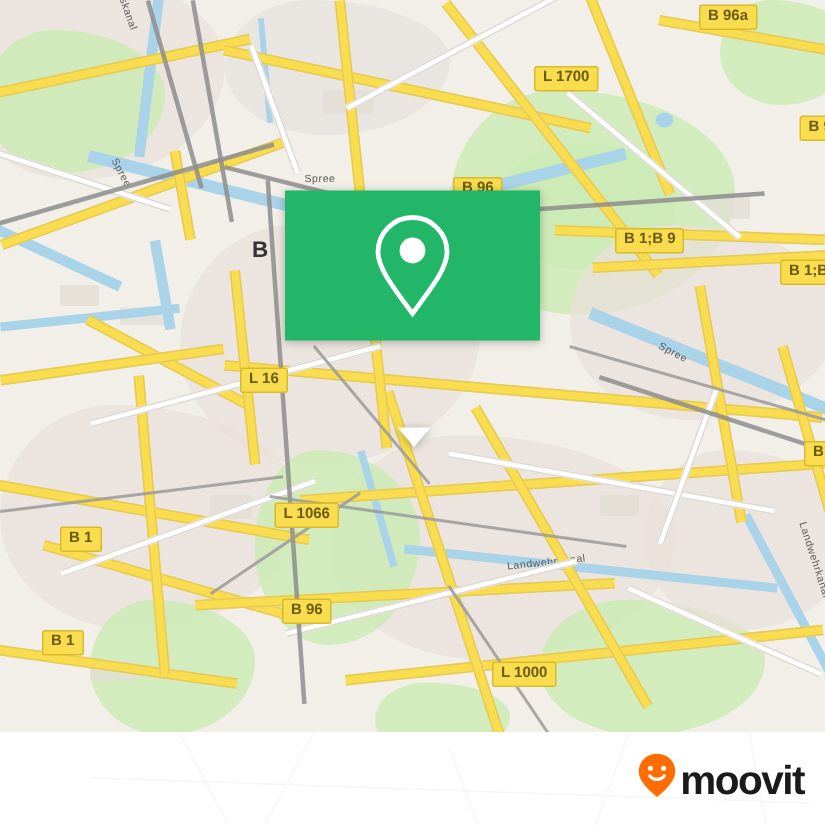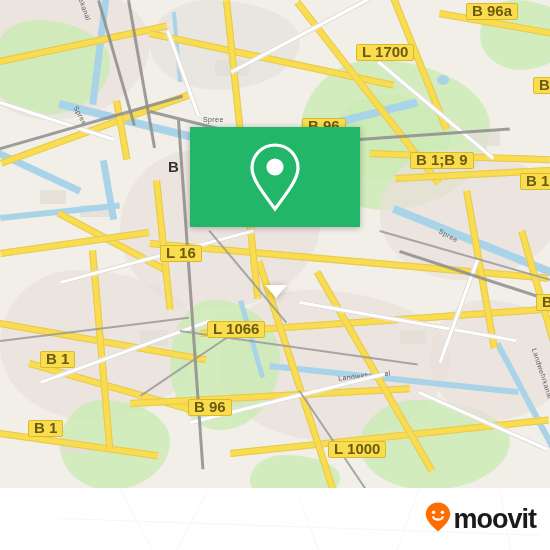--- a/index.html
+++ b/index.html
@@ -30,21 +30,21 @@
   
   .road{position:absolute;background:#f7e06e;height:4px;border-top:1px solid #e4c95c;
         border-bottom:1px solid #e4c95c;transform-origin:0 0;}
   .road.major{background:#f9dd4e;height:5px;}
   .road.minor{background:#ffffff;height:3px;border-color:#ddd9d2;}
   .rail{position:absolute;background:#9a9a9a;height:2px;transform-origin:0 0;opacity:.85;}
   .rail.thick{height:3px;background:#8d8d8d;}
 
   
   .shield{position:absolute;background:#f9dd4e;border:1px solid #d8bb2a;
-          color:#6b5b11;font-size:15px;font-weight:bold;padding:1px 5px 2px;
+          color:#6b5b11;font-size:10px;font-weight:bold;padding:1px 5px 2px;
           border-radius:2px;white-space:nowrap;line-height:12px;
           font-family:"Liberation Sans",sans-serif;}
 
   .city-lbl{position:absolute;color:#333;font-size:15px;font-weight:bold;
             letter-spacing:.5px;font-family:"Liberation Sans",sans-serif;}
 
   
   .attrib{position:absolute;left:0;bottom:0;width:550px;height:22px;
           background:rgba(255,255,255,.72);}
   .attrib span{position:absolute;left:9px;top:4px;font-size:12px;color:#3a3a3a;
@@ -190,21 +190,21 @@
 
     <div class="map-layer">
       <div class="shield" style="left:466px;top:3px;">B 96a</div>
       <div class="shield" style="left:356px;top:44px;">L 1700</div>
       <div class="shield" style="left:302px;top:118px;">B 96</div>
       <div class="shield" style="left:533px;top:77px;">B 9</div>
       <div class="shield" style="left:410px;top:152px;">B 1;B 9</div>
       <div class="shield" style="left:520px;top:173px;">B 1;B</div>
       <div class="shield" style="left:536px;top:294px;">B 9</div>
       <div class="shield" style="left:160px;top:245px;">L 16</div>
-      <div class="shield" style="left:183px;top:321px;margin-left:24px;">L 1066</div>
+      <div class="shield" style="left:183px;top:335px;">L 1066</div>
       <div class="shield" style="left:40px;top:351px;">B 1</div>
       <div class="shield" style="left:28px;top:420px;">B 1</div>
       <div class="shield" style="left:188px;top:399px;">B 96</div>
       <div class="shield" style="left:328px;top:441px;">L 1000</div>
     </div>
 
   </div>
 
   <div class="card">
     <div class="card-top">

